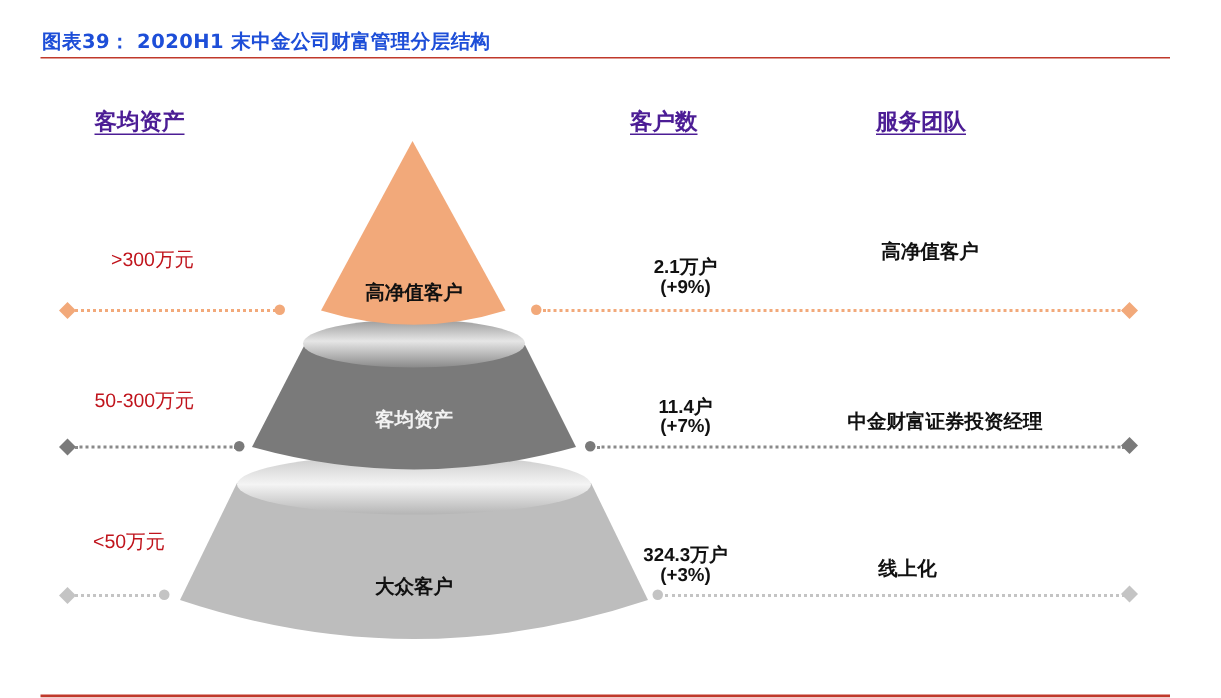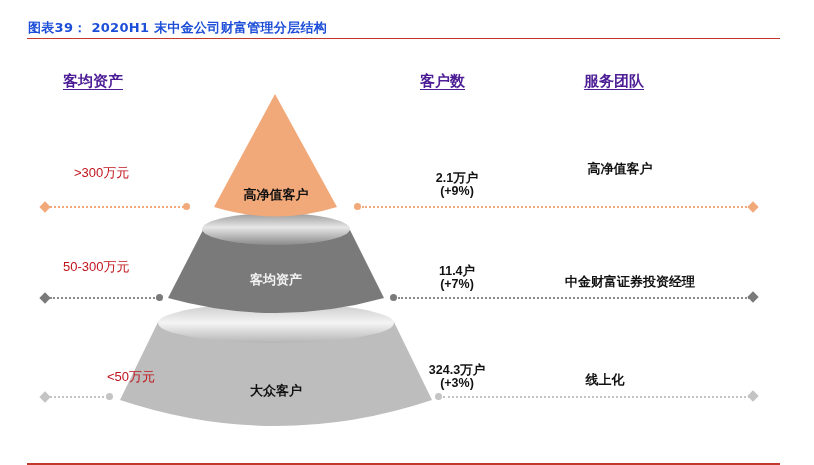--- a/index.html
+++ b/index.html
@@ -61,21 +61,21 @@
     <path d="M275 94 L214 207 Q276 226 337 207 Z" fill="#f2a97a"></path>
   </g>
 </svg>
 
 <div class="abs tier-label" style="left:236px; top:162px; width:80px; color:#111;margin-top:24px;">高净值客户</div>
 <div class="abs tier-label" style="left:236px; top:271px; width:80px; color:#f2f2f2;">客均资产</div>
 <div class="abs tier-label" style="left:236px; top:382px; width:80px; color:#111;">大众客户</div>
 
 <div class="abs range" style="left:74px; top:164px;">&gt;300万元</div>
 <div class="abs range" style="left:63px; top:258px;">50-300万元</div>
-<div class="abs range" style="left:62px; top:368px;margin-left:45px;">&lt;50万元</div>
+<div class="abs range" style="left:62px; top:352px;">&lt;50万元</div>
 
 <div class="abs diamond" style="left:41px; top:203px; background:#f2a97a;"></div>
 <div class="abs dotline" style="left:50px; top:206px; width:134px; border-color:#f2a97a;"></div>
 <div class="abs dot" style="left:183px; top:203px; background:#f2a97a;"></div>
 
 <div class="abs diamond" style="left:41px; top:294px; background:#7a7a7a;"></div>
 <div class="abs dotline" style="left:50px; top:297px; width:108px; border-color:#8a8a8a;"></div>
 <div class="abs dot" style="left:156px; top:294px; background:#7a7a7a;"></div>
 
 <div class="abs diamond" style="left:41px; top:393px; background:#c4c4c4;"></div>

